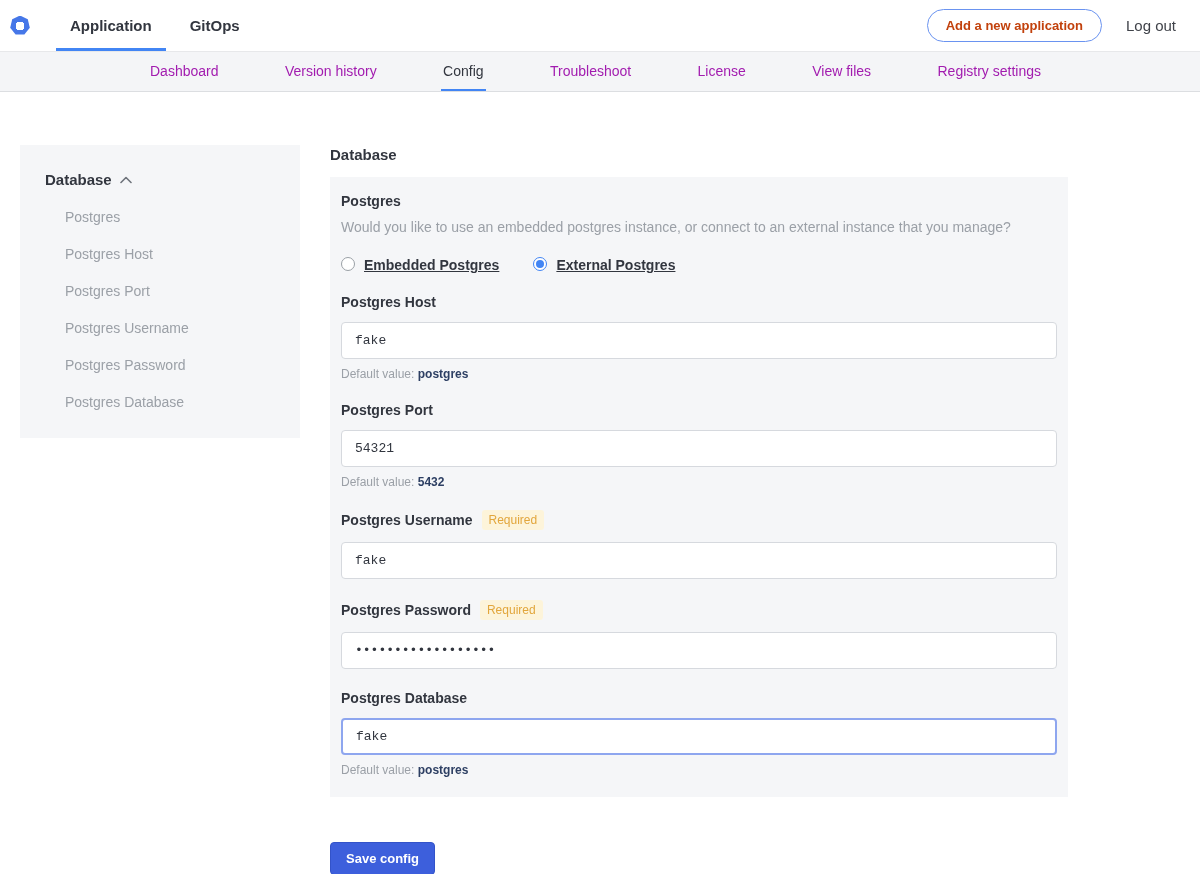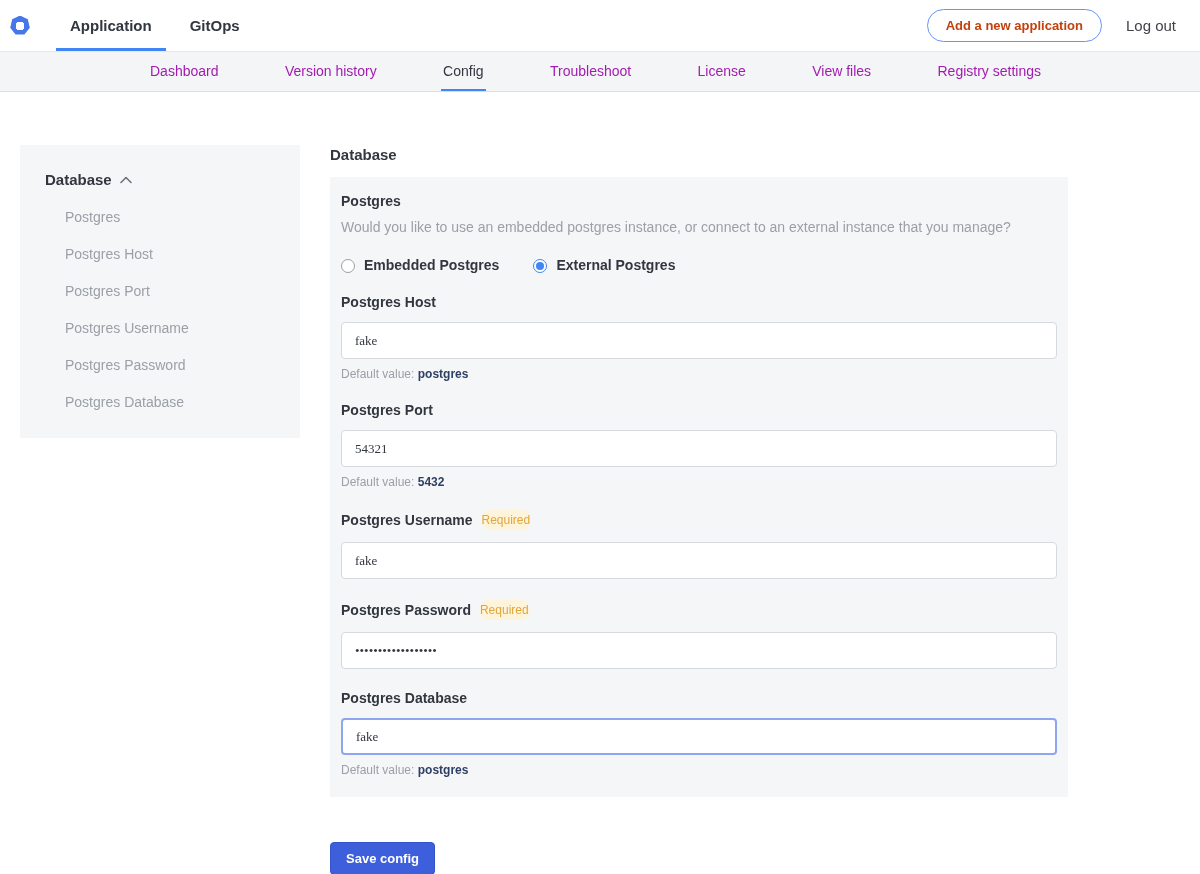--- a/index.html
+++ b/index.html
@@ -58,43 +58,43 @@
     margin: 21px 0 0 45px; font-size: 14px; color: #9ba0a7; cursor: pointer;
   }
   .main { margin-left: 330px; width: 738px; padding-top: 54px; }
   .page-title { font-size: 15px; font-weight: 700; color: #32363f; margin-bottom: 14px; }
 
   
   .panel { background: #f5f6f8; padding: 16px 11px 20px 11px; }
   .group-label { font-size: 14px; font-weight: 700; color: #32363f; }
   .group-help { font-size: 14px; color: #9b9fa5; color: #9ba0a7; margin-top: 10px; }
   .radio-row { display: flex; align-items: center; margin-top: 22px; }
-  .radio-option { display: flex; align-items: flex-end; margin-right: 34px; cursor: pointer; }
+  .radio-option { display: flex; align-items: flex-start; margin-right: 34px; cursor: pointer; text-decoration: underline; }
   .radio-circle {
     width: 14px; height: 14px; border-radius: 50%; background: #fff;
     border: 1px solid #9aa0a6; position: relative; flex: 0 0 auto;
   }
   .radio-circle.selected { border-color: #4285f4; }
   .radio-circle.selected::after {
     content: ""; position: absolute; left: 2px; top: 2px; right: 2px; bottom: 2px;
     border-radius: 50%; background: #4285f4;
   }
   .radio-label { margin-left: 9px; font-size: 14px; font-weight: 700; color: #32363f; }
 
   .field { margin-top: 21px; }
   .field-label-row { display: flex; align-items: center; }
   .field-label { font-size: 14px; font-weight: 700; color: #32363f; }
   .required-badge {
     margin-left: 9px; background: #fdf4da; color: #e2a63c;
-    font-size: 12px; padding: 3px 0; border-radius: 8px;
+    font-size: 12px; padding: 3px 7px; border-radius: 3px;
   }
   .text-input {
     display: block; width: 100%; height: 37px; margin-top: 12px;
     border: 1px solid #d6d9de; border-radius: 4px; background: #fff;
-    padding: 0 13px; font-size: 13px; color: #32363f; font-family: Liberation Serif, serif;
+    padding: 0 13px; font-size: 13px; color: #32363f; font-family: Liberation Mono, monospace;
     outline: none;
   }
   .text-input.focused { border: 2px solid #8ea6ef; }
   .default-hint { margin-top: 8px; font-size: 12px; color: #9ba0a7; }
   .default-hint b { color: #2d3f63; font-weight: 700; }
 
   .save-btn {
     margin-top: 45px; background: #3d5fdc; border: 1px solid #3353c9;
     color: #fff; font-size: 13px; font-weight: 700; font-family: inherit;
     padding: 8px 15px; border-radius: 4px; cursor: pointer;

